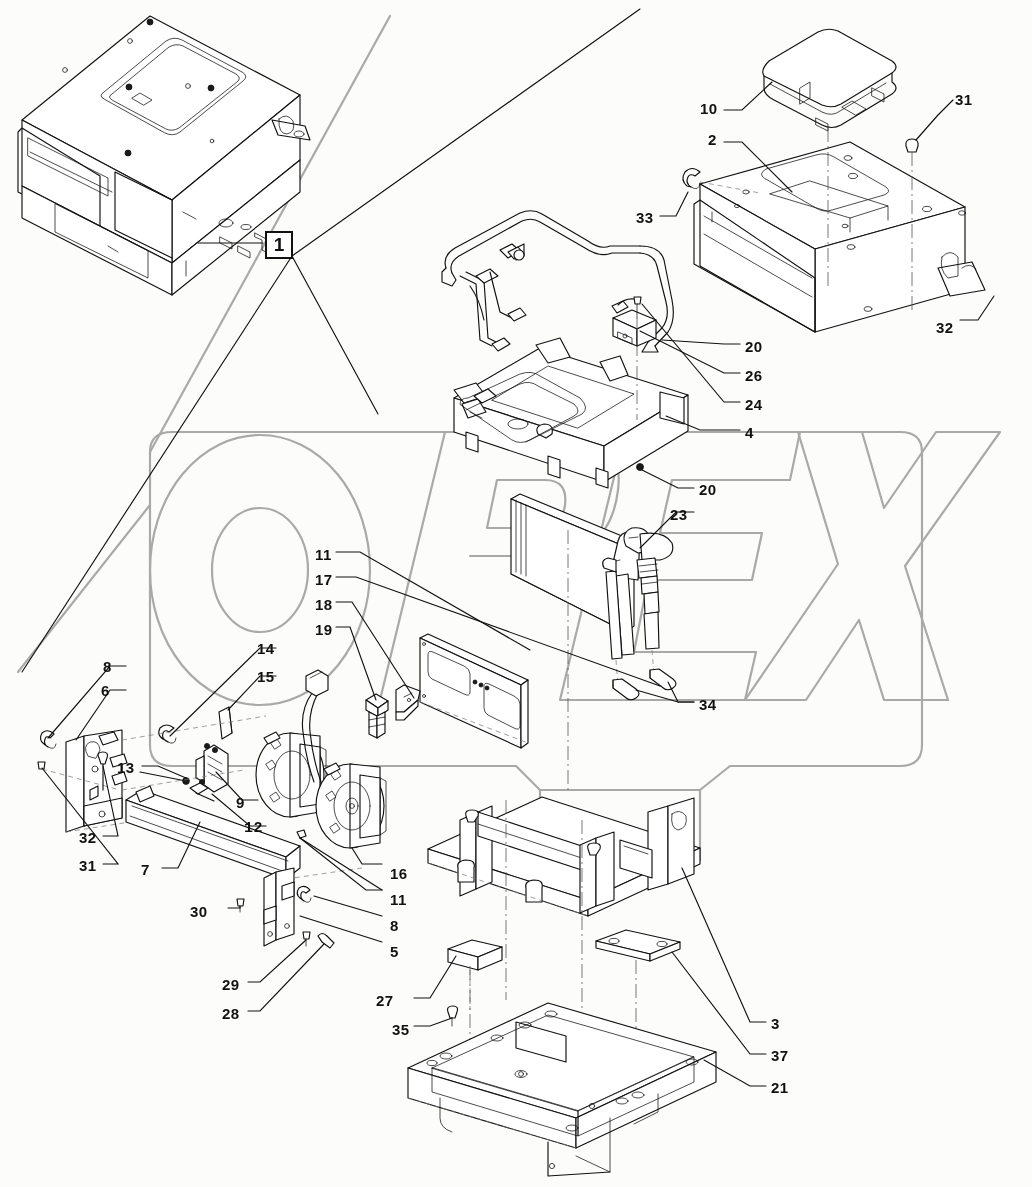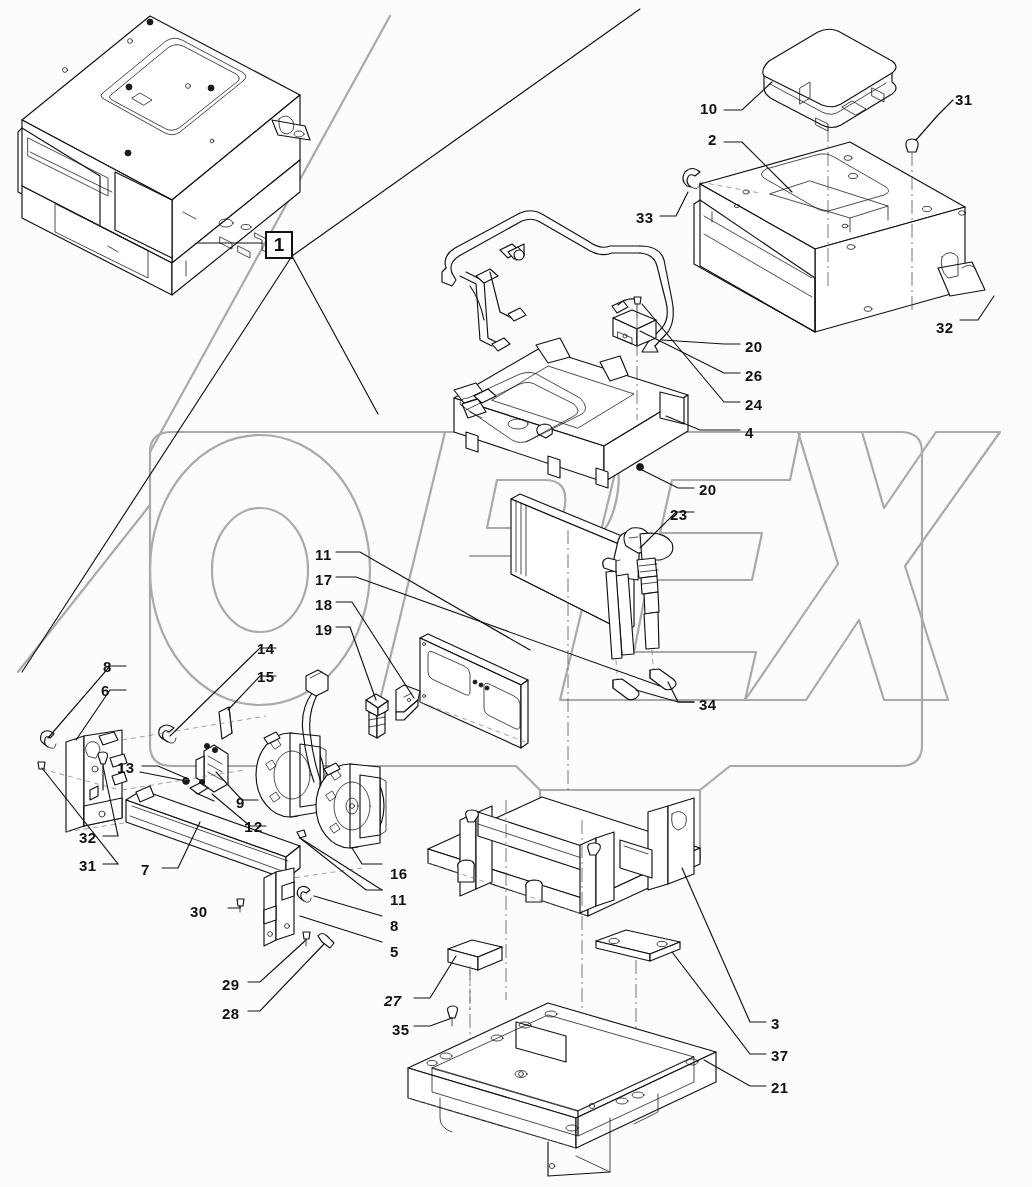--- a/index.html
+++ b/index.html
@@ -585,20 +585,20 @@
   <div class="lbl" style="left:79px;top:830px;">32</div>
   <div class="lbl" style="left:244px;top:821px;font-family:Liberation Mono, monospace;">12</div>
   <div class="lbl" style="left:79px;top:858px;">31</div>
   <div class="lbl" style="left:141px;top:862px;">7</div>
   <div class="lbl" style="left:390px;top:866px;">16</div>
   <div class="lbl" style="left:390px;top:892px;">11</div>
   <div class="lbl" style="left:190px;top:904px;text-align:center;">30</div>
   <div class="lbl" style="left:390px;top:918px;">8</div>
   <div class="lbl" style="left:390px;top:944px;">5</div>
   <div class="lbl" style="left:222px;top:977px;">29</div>
-  <div class="lbl" style="left:384px;top:993px;font-style:italic;">27</div>
+  <div class="lbl" style="left:376px;top:993px;">27</div>
   <div class="lbl" style="left:222px;top:1006px;">28</div>
   <div class="lbl" style="left:392px;top:1022px;">35</div>
   <div class="lbl" style="left:771px;top:1016px;">3</div>
   <div class="lbl" style="left:771px;top:1048px;">37</div>
   <div class="lbl" style="left:771px;top:1080px;">21</div>
 
 </div>
 
 </body></html>

